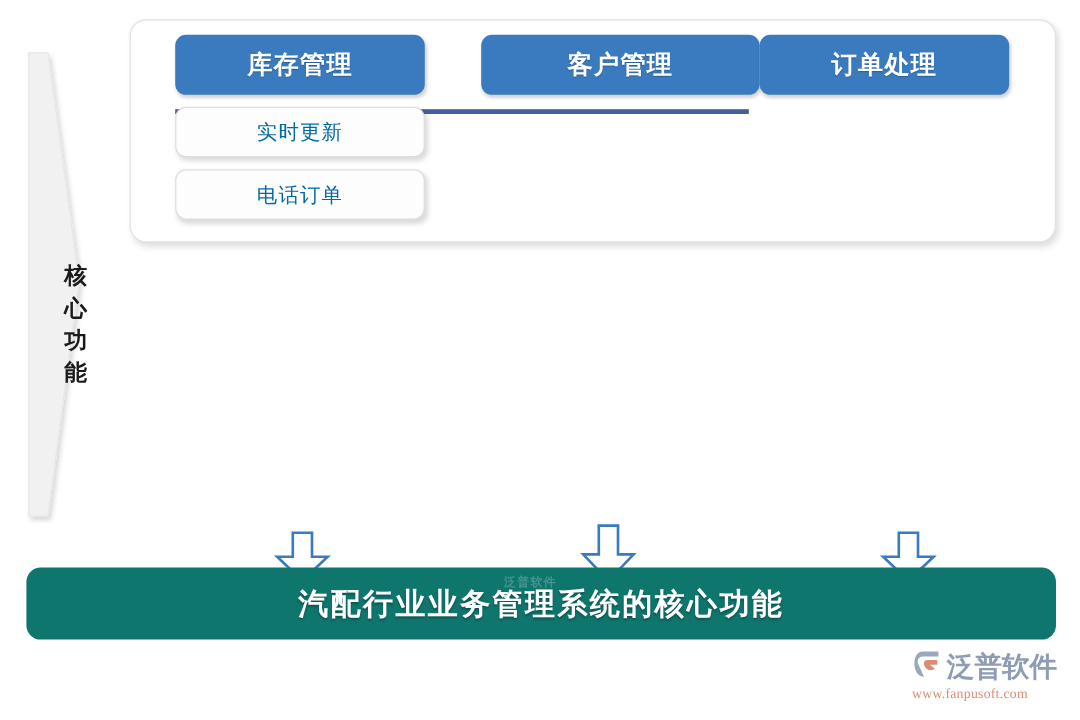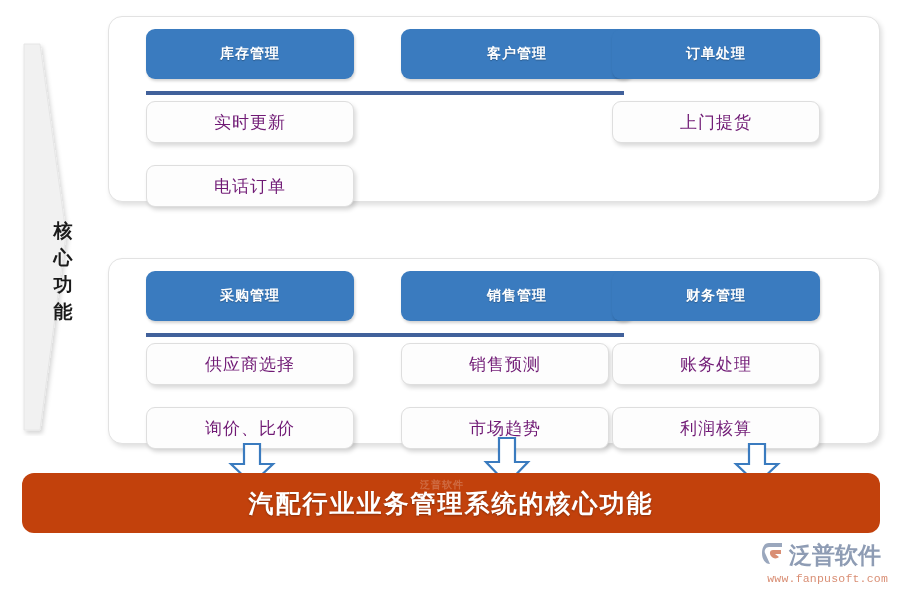--- a/index.html
+++ b/index.html
@@ -53,28 +53,28 @@
   #panel-top    { left: 108px; top: 16px;  width: 772px; height: 186px; }
   #panel-bottom { left: 108px; top: 258px; width: 772px; height: 186px; }
 
   .col {
     position: absolute;
     top: 12px;
     width: 208px;
   }
   .col-0 { left: 37px; }
   .col-1 { left: 292px; }
-  .col-2 { left: 503px; }
+  .col-2 { left: 524px; }
 
   .cat-header {
     height: 50px;
     border-radius: 9px;
     background: #3a7bbf;
     color: #ffffff;
-    font-size: 14px;
+    font-size: 21px;
     font-weight: bold;
     display: flex;
     align-items: center;
     justify-content: center;
     letter-spacing: 1px;
     text-shadow: 0 1px 1px rgba(0,0,0,0.25);
     box-shadow: 1px 2px 3px rgba(0,0,0,0.18);
     box-sizing: border-box;
   }
   .cat-header.narrow { width: 232px; }
@@ -82,47 +82,47 @@
   .divider {
     position: absolute;
     left: 37px;
     top: 74px;
     width: 478px;
     height: 4px;
     background: #41619b;
   }
 
   .item-box {
-    margin-top: 22px;
+    margin-top: 10px;
     height: 42px;
     border: 1px solid #dedede;
     border-radius: 9px;
     background: #fdfdfd;
-    color: #701a75;
+    color: #0369a1;
     font-size: 17px;
     display: flex;
     align-items: center;
     justify-content: center;
     box-shadow: 2px 3px 4px rgba(0,0,0,0.15);
     box-sizing: border-box;
     letter-spacing: 1px;
   }
   .col .item-box:first-of-type { margin-top: 12px; }
 
   
   .down-arrow { position: absolute; }
 
   
   #banner {
     position: absolute;
     left: 22px;
     top: 473px;
     width: 858px;
     height: 60px;
-    background: #c2410c;
+    background: #0f766e;
     border-radius: 12px;
     display: flex;
     align-items: center;
     justify-content: center;
     color: #ffffff;
     font-size: 25px;
     font-weight: bold;
     letter-spacing: 2px;
     text-shadow: 0 1px 2px rgba(0,0,0,0.3);
     box-sizing: border-box;
@@ -155,23 +155,22 @@
     font-size: 23px;
     font-weight: bold;
     color: #8e9cb4;
     letter-spacing: 0px;
     line-height: 1;
   }
   #logo-url {
     margin-top: 2px;
     font-size: 11.5px;
     color: #d98e74;
-    font-family: Liberation Mono, monospace;
+    font-family: Liberation Serif, serif;
     letter-spacing: 0.2px;
-    text-align: right;
   }
 </style>
 </head>
 <body>
 
 <div id="stage">
 
   <div class="chevron">
     <svg width="92" height="398" viewBox="0 0 92 398" xmlns="http://www.w3.org/2000/svg">
       <defs>
@@ -197,45 +196,23 @@
       <div class="item-box">实时更新</div>
       <div class="item-box">电话订单</div>
     </div>
 
     <div class="col col-1">
       <div class="cat-header narrow">客户管理</div>
     </div>
 
     <div class="col col-2">
       <div class="cat-header">订单处理</div>
-      <div class="item-box">上门提货</div>
-    </div>
-  </div>
-
-  <div class="panel" id="panel-bottom">
-    <div class="divider"></div>
-
-    <div class="col col-0">
-      <div class="cat-header">采购管理</div>
-      <div class="item-box">供应商选择</div>
-      <div class="item-box">询价、比价</div>
-    </div>
-
-    <div class="col col-1">
-      <div class="cat-header narrow">销售管理</div>
-      <div class="item-box">销售预测</div>
-      <div class="item-box">市场趋势</div>
-    </div>
-
-    <div class="col col-2">
-      <div class="cat-header">财务管理</div>
-      <div class="item-box">账务处理</div>
-      <div class="item-box">利润核算</div>
-    </div>
-  </div>
+    </div>
+  </div>
+
 
   <div class="down-arrow" style="left:228px; top:442px;">
     <svg width="48" height="44" viewBox="0 0 48 44" xmlns="http://www.w3.org/2000/svg">
       <path d="M 16 2 L 32 2 L 32 22 L 45 22 L 24 42 L 3 22 L 16 22 Z" fill="#ffffff" stroke="#3a7bbf" stroke-width="2.2" stroke-linejoin="miter"></path>
     </svg>
   </div>
 
   <div class="down-arrow" style="left:483px; top:436px;">
     <svg width="48" height="50" viewBox="0 0 48 50" xmlns="http://www.w3.org/2000/svg">
       <path d="M 16 2 L 32 2 L 32 26 L 45 26 L 24 48 L 3 26 L 16 26 Z" fill="#ffffff" stroke="#3a7bbf" stroke-width="2.2" stroke-linejoin="miter"></path>

